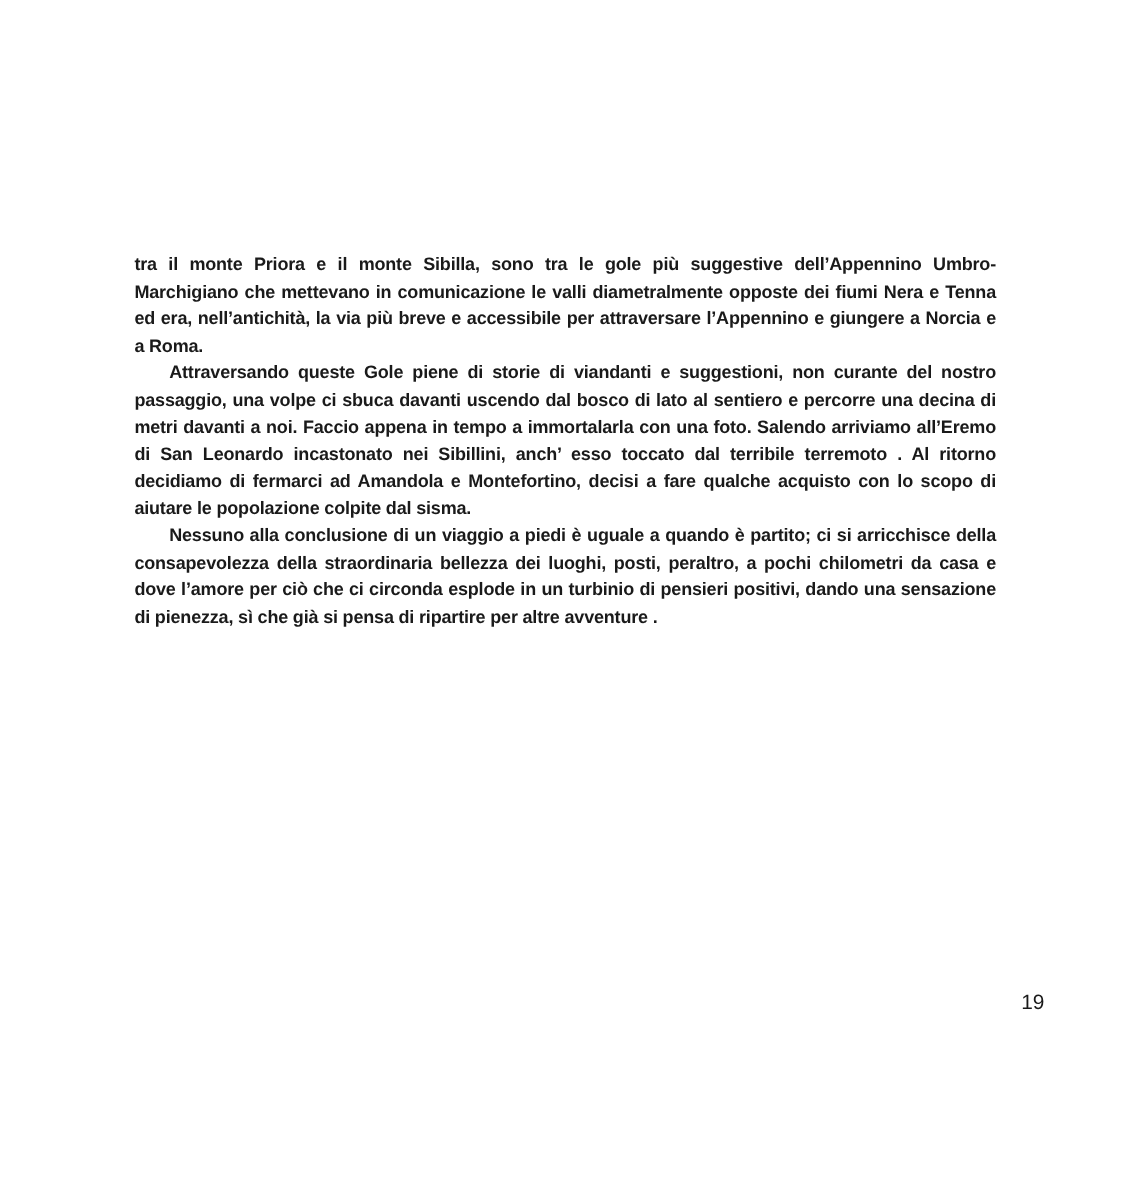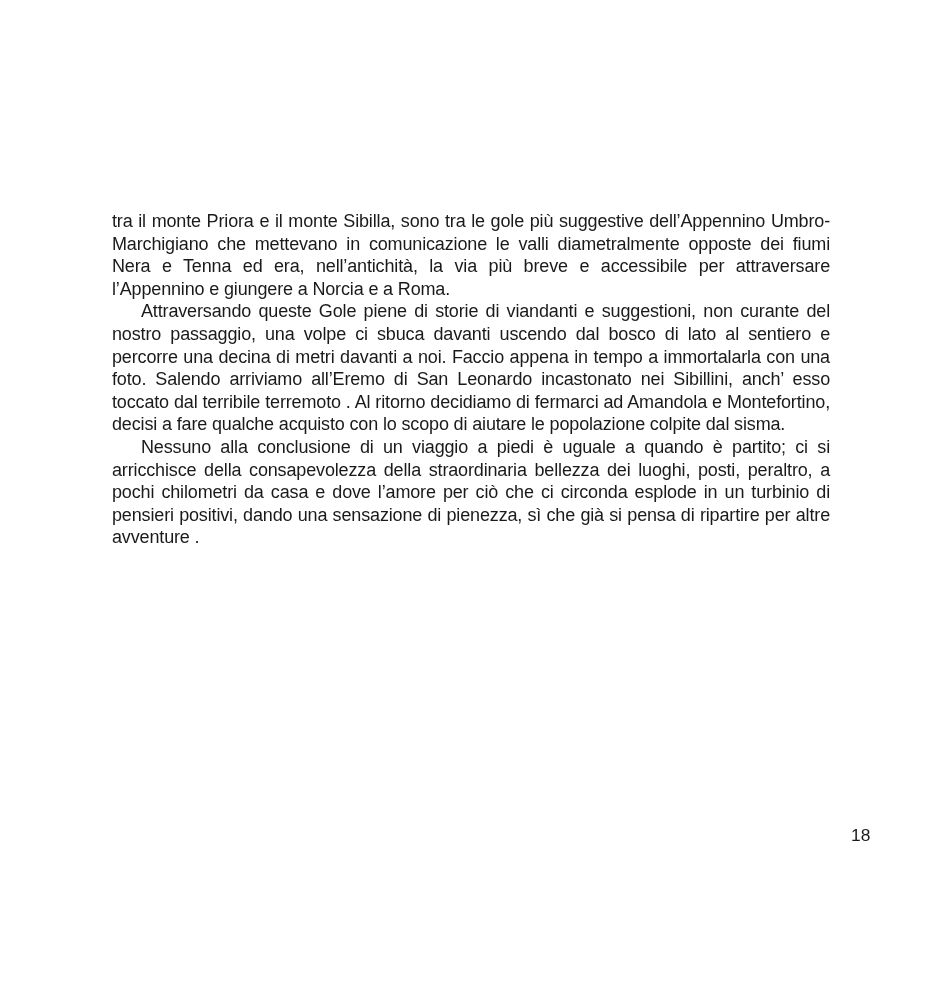--- a/index.html
+++ b/index.html
@@ -20,24 +20,25 @@
       left: 0; top: 0;
       width: 942px;
       height: 1000px;
       background: #ffffff;
     }
     .body-text {
       position: absolute;
       left: 112px;
       top: 210px;
       width: 718px;
-      font-size: 18px;
+      font-size: 15px;
       line-height: 22.6px;
       text-align: justify;
       letter-spacing: -0.15px;
+      font-weight: bold;
     }
     .body-text p {
       margin: 0;
       text-align: justify;
     }
     .body-text p.indent {
       text-indent: 29px;
     }
     .page-number {
       position: absolute;
@@ -49,14 +50,14 @@
   </style>
 </head>
 <body>
 
 <div class="page">
   <div class="body-text">
     <p>tra il monte Priora e il monte Sibilla, sono tra le gole più suggestive dell’Appennino Umbro-Marchigiano che mettevano in comunicazione le valli diametralmente opposte dei fiumi Nera e Tenna ed era, nell’antichità, la via più breve e accessibile per attraversare l’Appennino e giungere a Norcia e a Roma.</p>
     <p class="indent">Attraversando queste Gole piene di storie di viandanti e suggestioni, non curante del nostro passaggio, una volpe ci sbuca davanti uscendo dal bosco di lato al sentiero e percorre una decina di metri davanti a noi. Faccio appena in tempo a immortalarla con una foto. Salendo arriviamo all’Eremo di San Leonardo incastonato nei Sibillini, anch’ esso toccato dal terribile terremoto . Al ritorno decidiamo di fermarci ad Amandola e Montefortino, decisi a fare qualche acquisto con lo scopo di aiutare le popolazione colpite dal sisma.</p>
     <p class="indent">Nessuno alla conclusione di un viaggio a piedi è uguale a quando è partito; ci si arricchisce della consapevolezza della straordinaria bellezza dei luoghi, posti, peraltro, a pochi chilometri da casa e dove l’amore per ciò che ci circonda esplode in un turbinio di pensieri positivi, dando una sensazione di pienezza, sì che già si pensa di ripartire per altre avventure .</p>
   </div>
-  <div class="page-number">18</div>
+  <div class="page-number">19</div>
 </div>
 
 </body></html>

